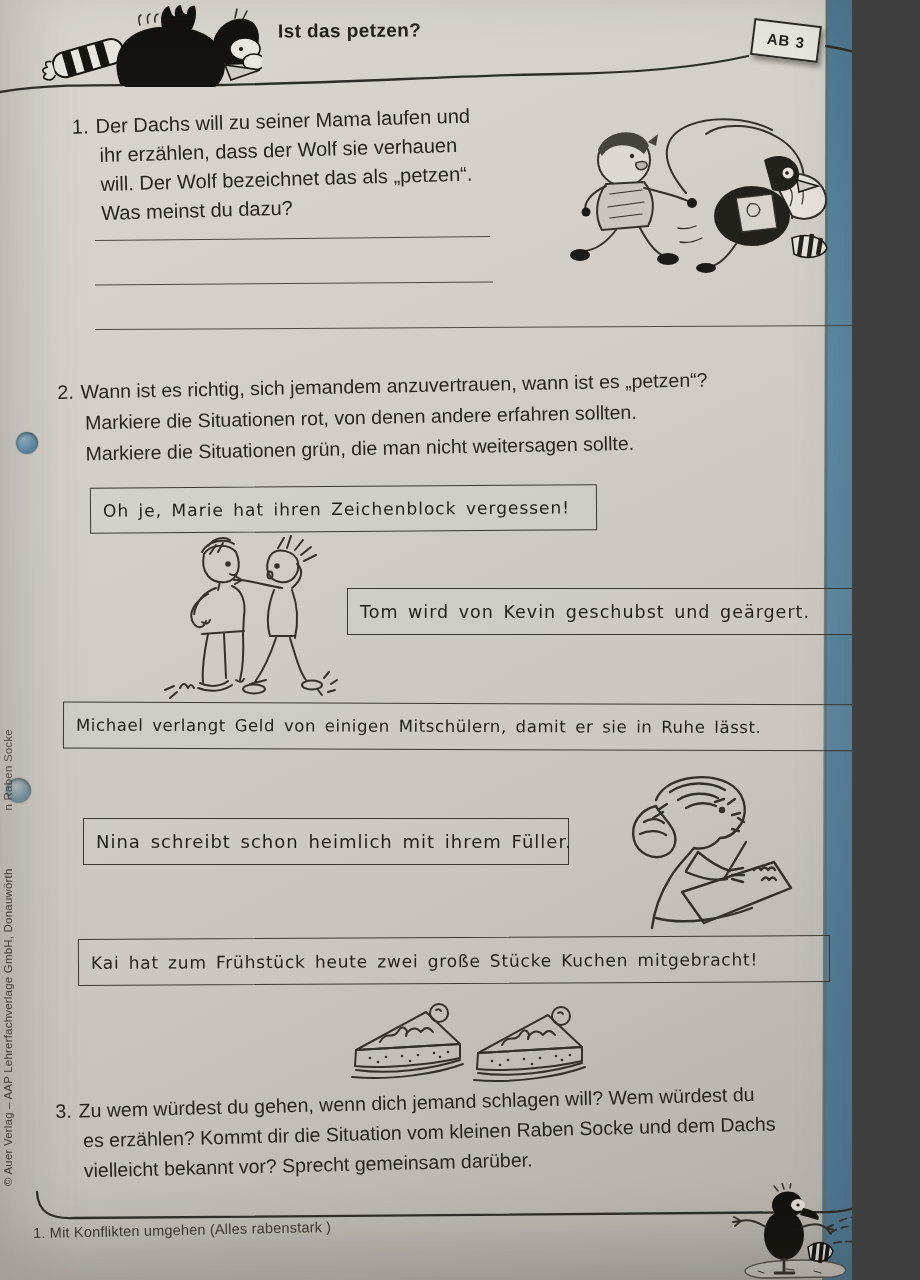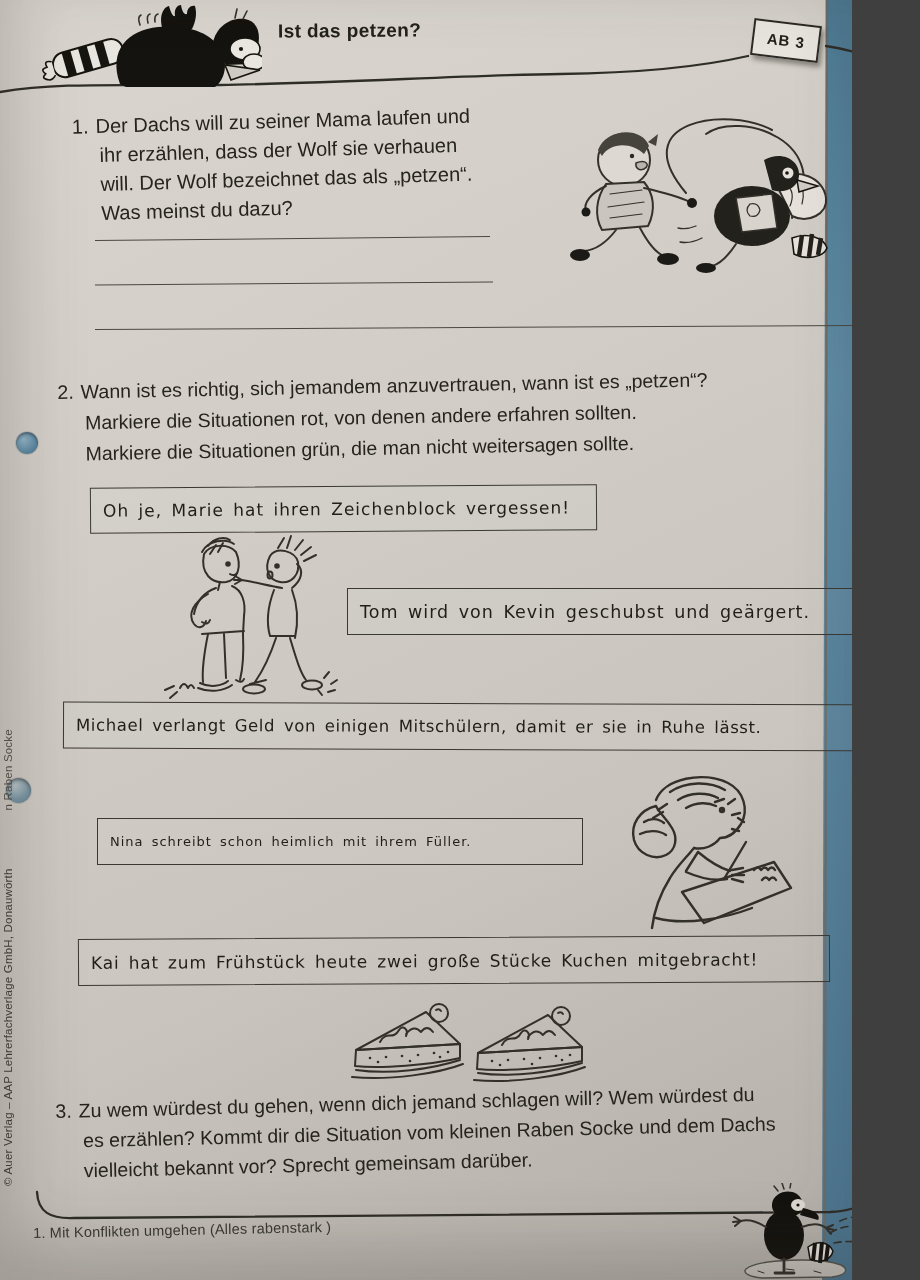--- a/index.html
+++ b/index.html
@@ -34,21 +34,21 @@
   .blank{position:absolute;border-bottom:1.7px solid #4b4842;}
   .b1{left:95px;top:238px;width:395px;transform:rotate(-.6deg);}
   .b2{left:95px;top:283px;width:398px;transform:rotate(-.4deg);}
   .b3{left:95px;top:327px;width:778px;transform:rotate(-.3deg);}
   .situation{position:absolute;border:1.8px solid #3b3832;display:flex;align-items:center;
     padding:0 12px;white-space:nowrap;font-family:"DejaVu Sans",sans-serif;color:#201e19;
     letter-spacing:1px;word-spacing:3px;background:rgba(255,255,255,.04);}
   .s1{left:90px;top:486px;width:481px;height:44px;font-size:17px;transform:rotate(-.4deg);}
   .s2{left:347px;top:588px;width:486px;height:45px;font-size:17.5px;}
   .s3{left:63px;top:703px;width:774px;height:45px;font-size:16.5px;letter-spacing:.6px;transform:rotate(.2deg);}
-  .s4{left:83px;top:818px;width:460px;height:45px;font-size:13px;margin-left:14px;}
+  .s4{left:83px;top:818px;width:460px;height:45px;font-size:18px;}
   .s5{left:78px;top:937px;width:726px;height:45px;font-size:17px;letter-spacing:.8px;transform:rotate(-.3deg);}
   .illus{position:absolute;}
   .footer-src{position:absolute;left:33px;top:1222px;font-size:14.5px;color:#3a3832;transform:rotate(-1.2deg);letter-spacing:.2px;}
   .page-num{position:absolute;left:852px;top:1215px;font-size:21px;font-weight:bold;color:#1f1d18;}
   .margin-text{position:absolute;left:2px;top:1186px;transform-origin:0 0;transform:rotate(-90deg);
     width:660px;display:flex;gap:58px;font-size:11.5px;color:#403d38;white-space:nowrap;letter-spacing:.2px;}
   .margin-text .frag{opacity:.85;}
   svg{display:block;}
   .sk{stroke:#33302a;fill:none;stroke-width:2;stroke-linecap:round;stroke-linejoin:round;}
 </style>

